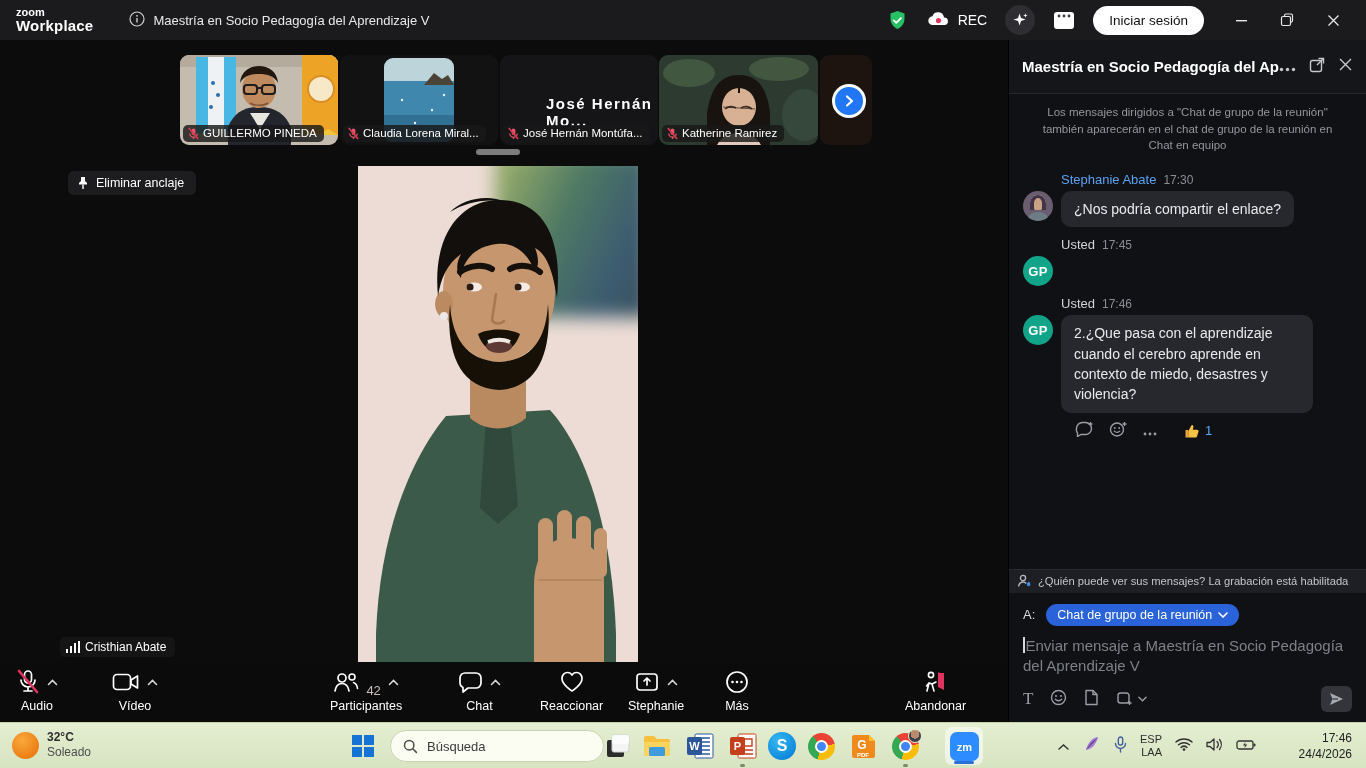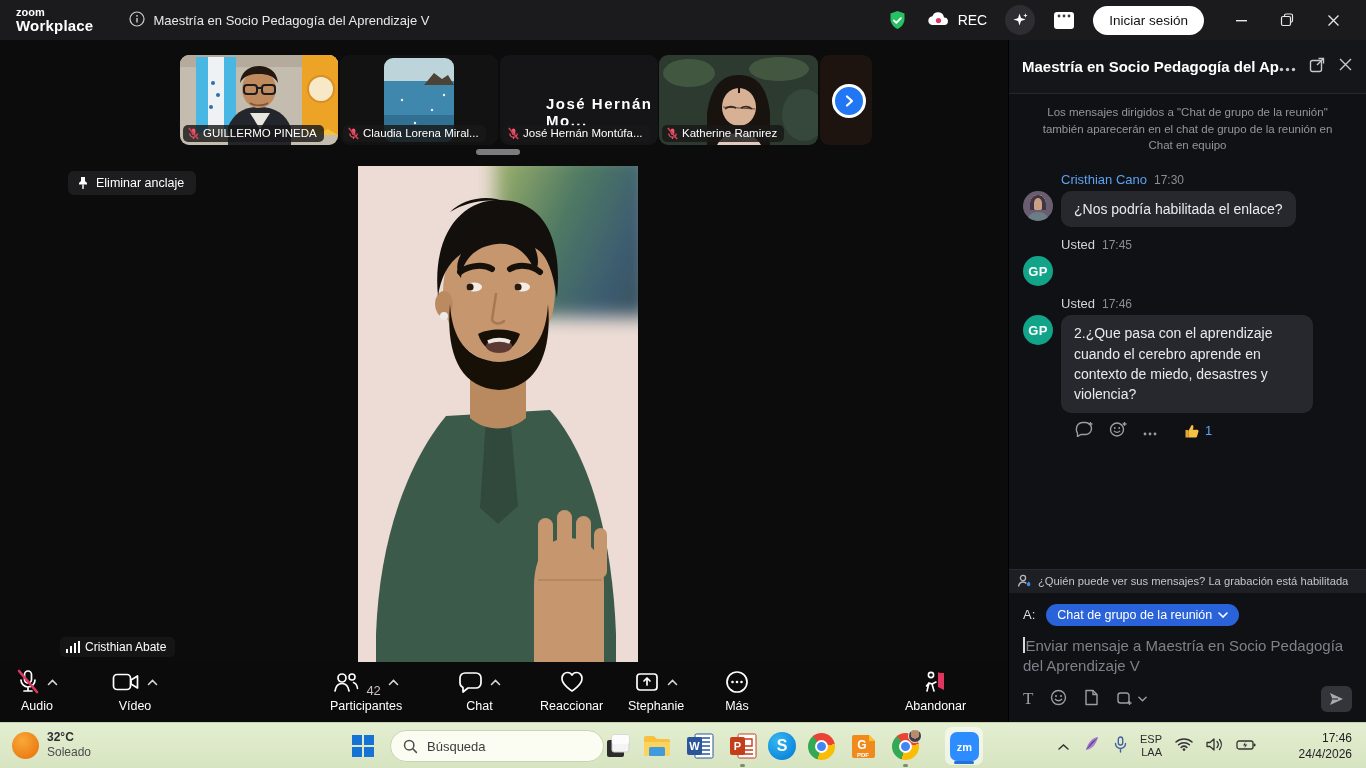--- a/index.html
+++ b/index.html
@@ -364,32 +364,32 @@
         </span>
       </span>
     </div>
 
     <div class="chat-notice">Los mensajes dirigidos a "Chat de grupo de la reunión" también aparecerán en el chat de grupo de la reunión en Chat en equipo</div>
 
     <div class="chat-messages">
 
       <div class="msg">
         <div class="msg-head">
-          <span class="sender-blue">Cristhian Cano</span>
+          <span class="sender-blue">Stephanie Abate</span>
           <span class="msg-time">17:30</span>
         </div>
         <div class="msg-row">
           <span class="avatar avatar-photo">
             <svg width="30" height="30" viewBox="0 0 30 30">
                 <ellipse cx="15" cy="12" rx="6" ry="7" fill="#caa183"></ellipse>
                 <path d="M15 4c-5 0-8 4-8 9v6h4v-7c0-3 2-5 4-5s4 2 4 5v7h4v-6c0-5-3-9-8-9z" fill="#3f3547"></path>
                 <path d="M4 30c1-6 5-9 11-9s10 3 11 9z" fill="#6c7d86"></path>
               </svg>
           </span>
-          <div class="bubble">¿Nos podría habilitada el enlace?</div>
+          <div class="bubble">¿Nos podría compartir el enlace?</div>
         </div>
       </div>
 
       <div class="msg">
         <div class="msg-head">
           <span class="sender-you">Usted</span>
           <span class="msg-time">17:45</span>
         </div>
         <div class="msg-row">
           <span class="avatar avatar-gp">GP</span>

